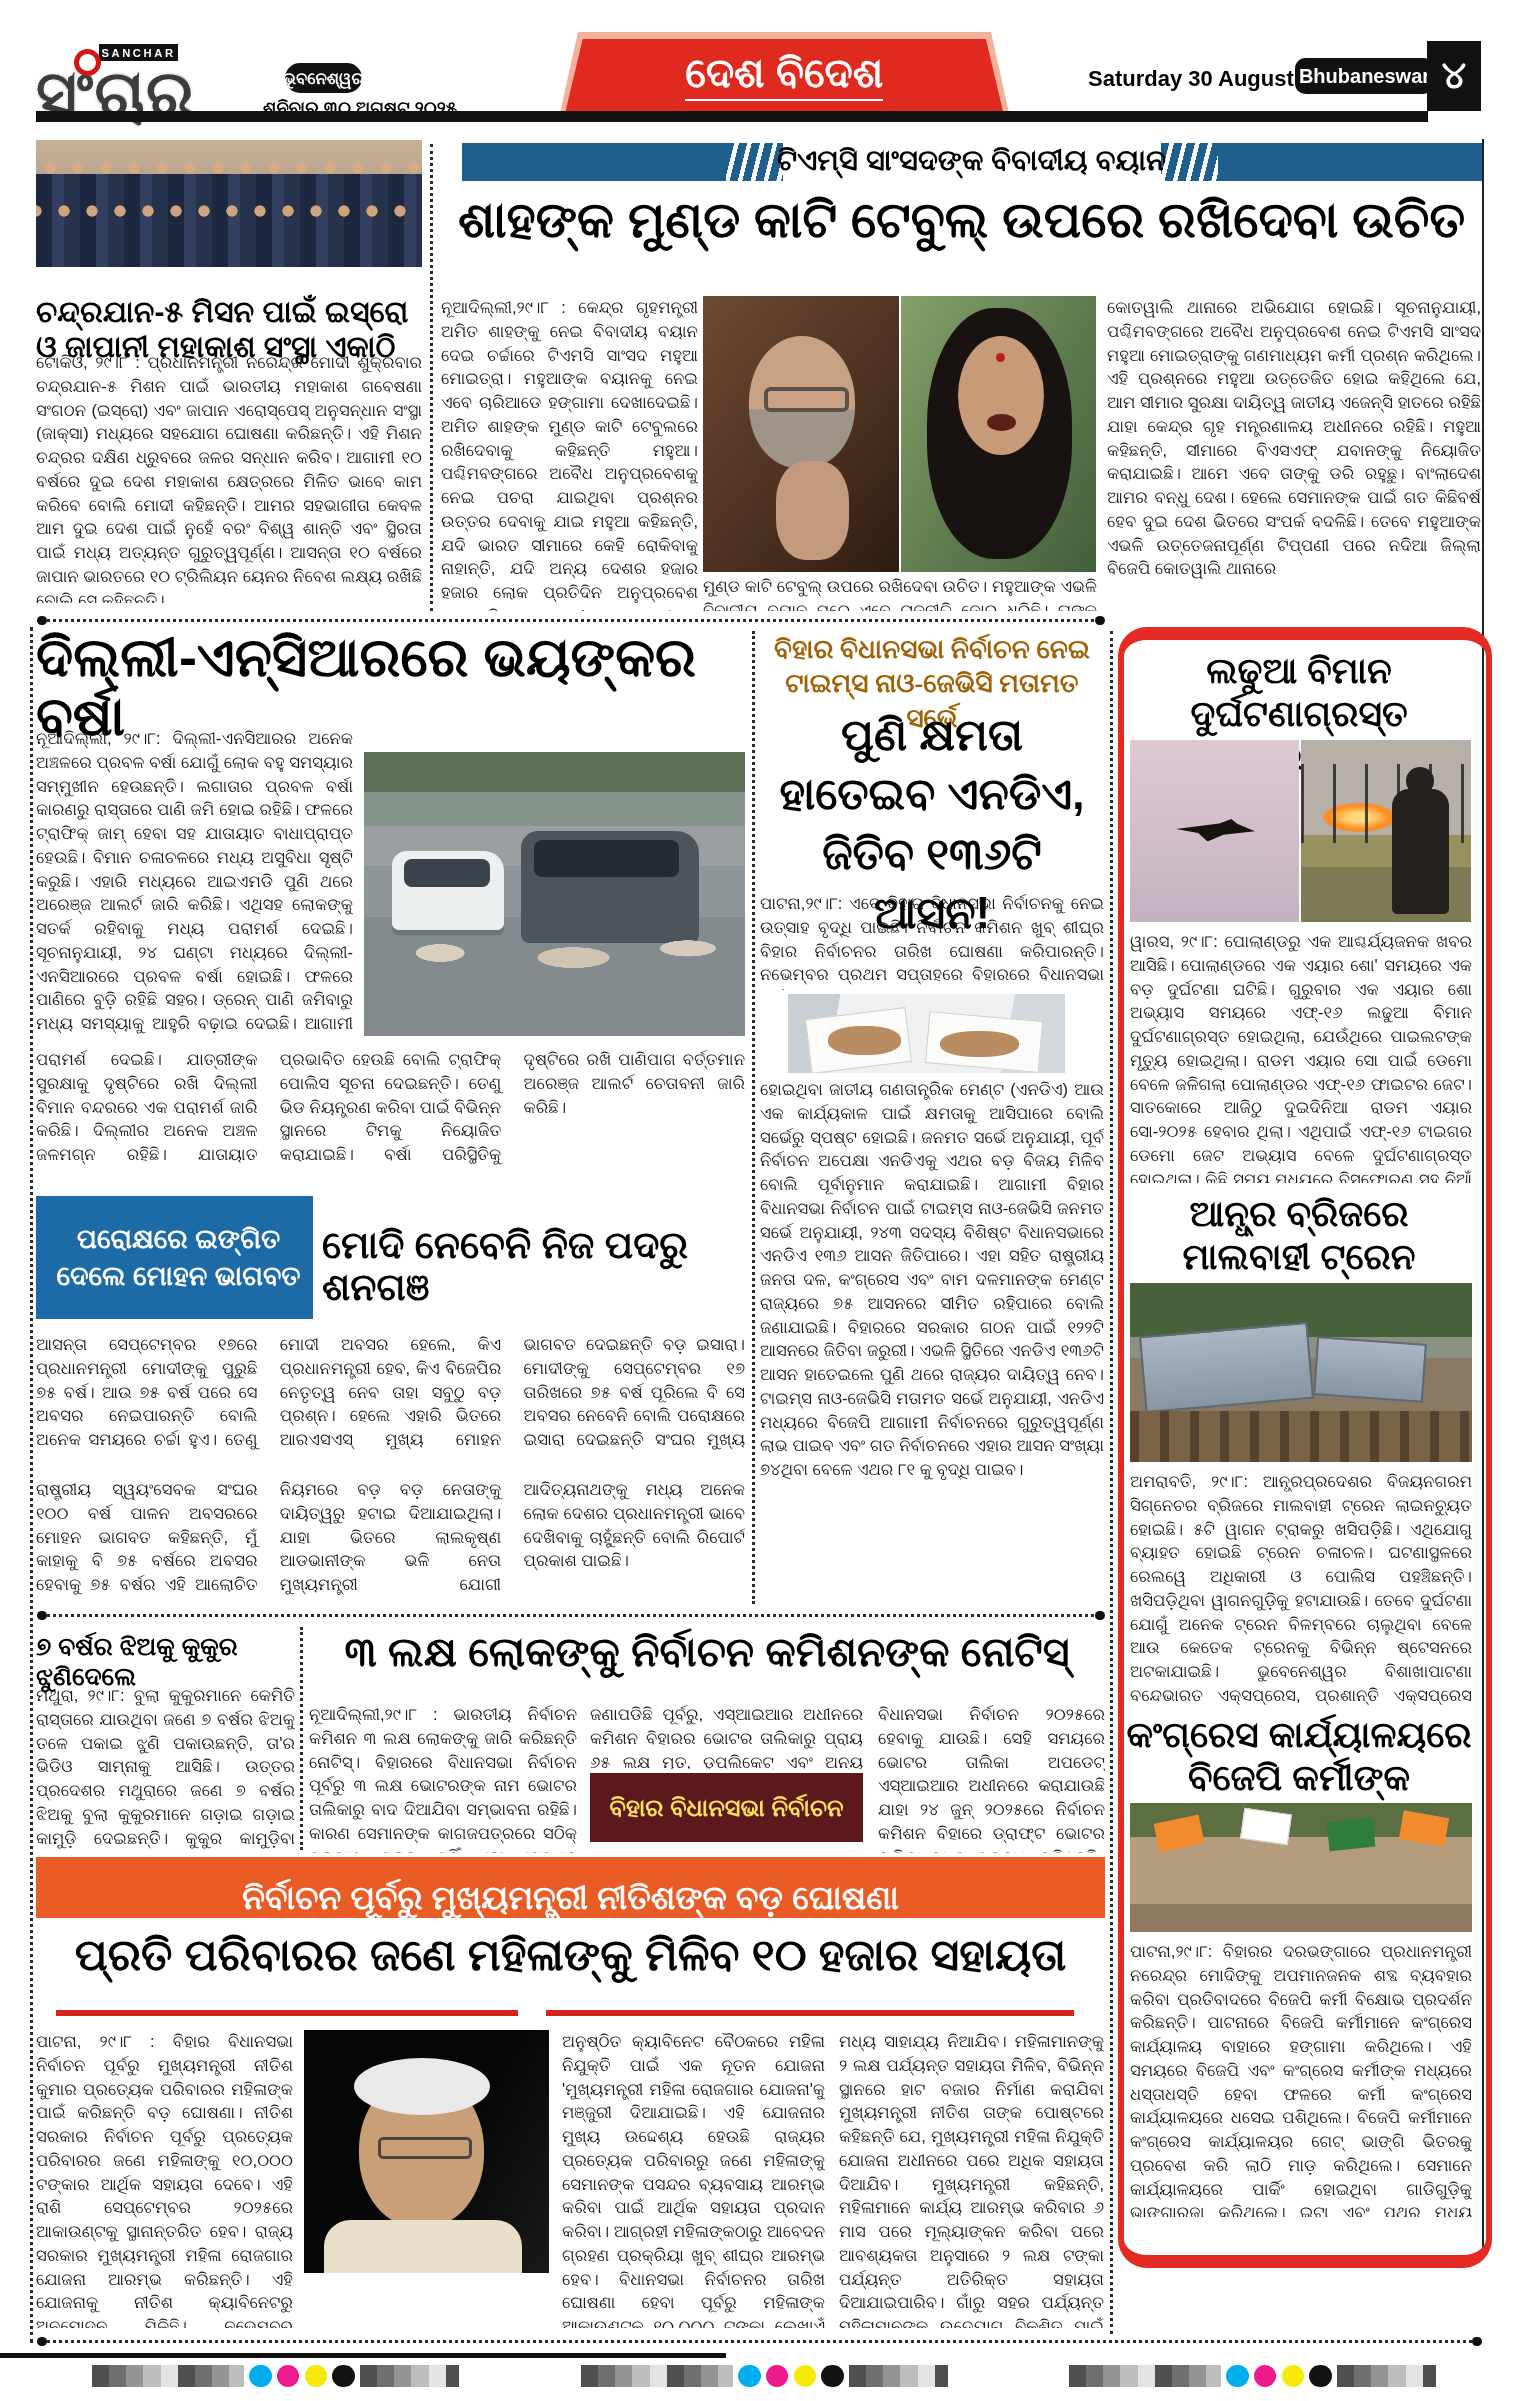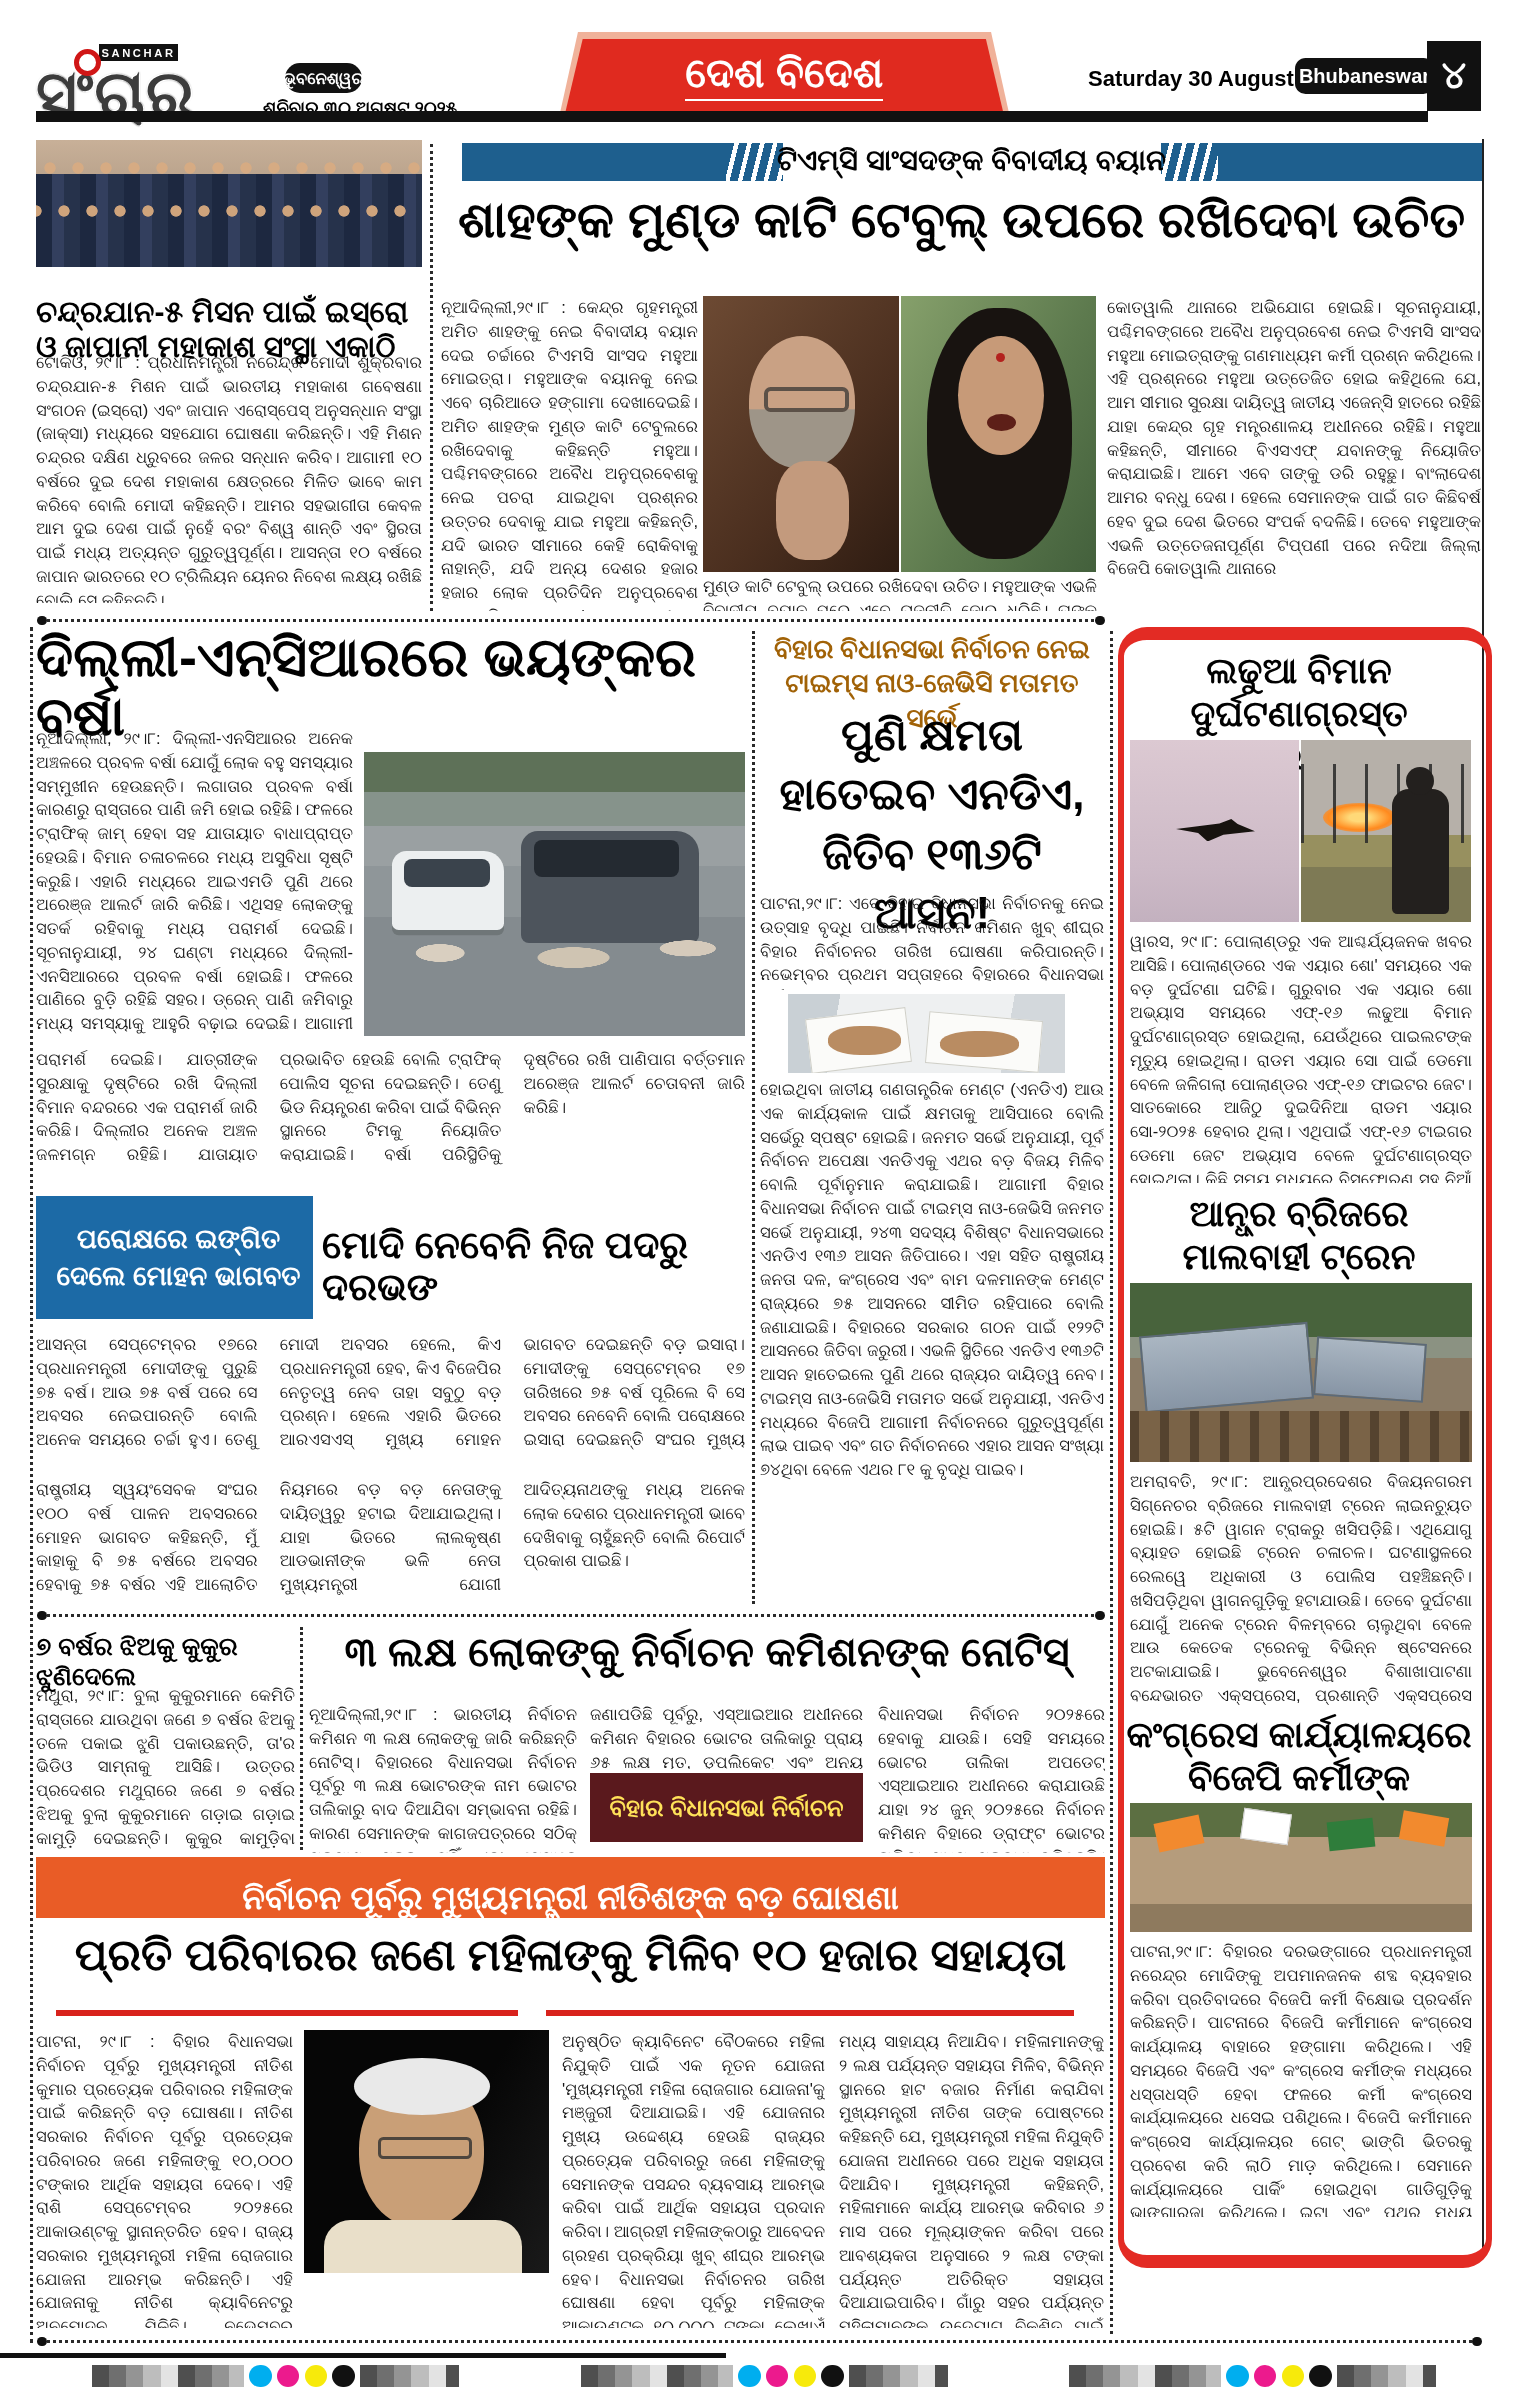--- a/index.html
+++ b/index.html
@@ -132,21 +132,21 @@
   <div class="photo ph-flood" style="left:364px;top:752px;width:381px;height:284px;">
     <div class="car-w"></div>
       <div class="car-d"></div>
       <div class="splash"></div>
   </div>
   <div class="abs body-txt" style="left:36px;top:1048px;width:709px;height:137px;column-count:3;column-gap:22.4px;">ପରାମର୍ଶ ଦେଇଛି। ଯାତ୍ରୀଙ୍କ ସୁରକ୍ଷାକୁ ଦୃଷ୍ଟିରେ ରଖି ଦିଲ୍ଲୀ ବିମାନ ବନ୍ଦରରେ ଏକ ପରାମର୍ଶ ଜାରି କରିଛି। ଦିଲ୍ଲୀର ଅନେକ ଅଞ୍ଚଳ ଜଳମଗ୍ନ ରହିଛି। ଯାତାୟାତ ପ୍ରଭାବିତ ହେଉଛି ବୋଲି ଟ୍ରାଫିକ୍ ପୋଲିସ ସୂଚନା ଦେଇଛନ୍ତି। ତେଣୁ ଭିଡ ନିୟନ୍ତ୍ରଣ କରିବା ପାଇଁ ବିଭିନ୍ନ ସ୍ଥାନରେ ଟିମକୁ ନିୟୋଜିତ କରାଯାଇଛି। ବର୍ଷା ପରିସ୍ଥିତିକୁ ଦୃଷ୍ଟିରେ ରଖି ପାଣିପାଗ ବର୍ତ୍ତମାନ ଅରେଞ୍ଜ ଆଲର୍ଟ ଚେତାବନୀ ଜାରି କରିଛି।</div>
 
   <div class="abs" style="left:36px;top:1196px;width:269px;height:123px;background:#1c6aa6;display:flex;align-items:center;justify-content:center;padding-left:8px;">
     <span class="center" style="color:#fff;font-size:27px;font-weight:800;line-height:1.35;padding:0 12px;">ପରୋକ୍ଷରେ ଇଙ୍ଗିତ ଦେଲେ ମୋହନ ଭାଗବତ</span>
   </div>
-  <div class="abs hl" style="left:322px;top:1225px;width:426px;font-size:38px;line-height:1.1;">ମୋଦି ନେବେନି ନିଜ ପଦରୁ ଦରଭଙ</div>
+  <div class="abs hl" style="left:322px;top:1225px;width:426px;font-size:38px;line-height:1.1;">ମୋଦି ନେବେନି ନିଜ ପଦରୁ ଶନଗଞ</div>
   <div class="abs body-txt" style="left:36px;top:1333px;width:709px;height:141px;column-count:3;column-gap:22.4px;">ଆସନ୍ତା ସେପ୍ଟେମ୍ବର ୧୭ରେ ପ୍ରଧାନମନ୍ତ୍ରୀ ମୋଦୀଙ୍କୁ ପୁରୁଛି ୭୫ ବର୍ଷ। ଆଉ ୭୫ ବର୍ଷ ପରେ ସେ ଅବସର ନେଇପାରନ୍ତି ବୋଲି ଅନେକ ସମୟରେ ଚର୍ଚ୍ଚା ହୁଏ। ତେଣୁ ମୋଦୀ ଅବସର ହେଲେ, କିଏ ପ୍ରଧାନମନ୍ତ୍ରୀ ହେବ, କିଏ ବିଜେପିର ନେତୃତ୍ୱ ନେବ ତାହା ସବୁଠୁ ବଡ଼ ପ୍ରଶ୍ନ। ହେଲେ ଏହାରି ଭିତରେ ଆରଏସଏସ୍ ମୁଖ୍ୟ ମୋହନ ଭାଗବତ ଦେଇଛନ୍ତି ବଡ଼ ଇସାରା। ମୋଦୀଙ୍କୁ ସେପ୍ଟେମ୍ବର ୧୭ ତାରିଖରେ ୭୫ ବର୍ଷ ପୂରିଲେ ବି ସେ ଅବସର ନେବେନି ବୋଲି ପରୋକ୍ଷରେ ଇସାରା ଦେଇଛନ୍ତି ସଂଘର ମୁଖ୍ୟ ମୋହନ ଭାଗବତ। କହିନି। ସଂଘରେ ଜଣେ ସ୍ୱୟଂସେବକ ଭାବେ କିଛି ଦାୟିତ୍ୱ ଦିଆଯାଏ। ଆମେ ଚାହୁଁ କିମ୍ବା ନ ଚାହୁଁ, ସେ ଦାୟିତ୍ୱ କିନ୍ତୁ ଆମକୁ କରିବାକୁ ପଡ଼ିବ। ତେଣୁ ଏଭଳି ପରିସ୍ଥିତିରେ ସଂଘ ଯଦି ୮୦ ବର୍ଷରେ ମୋତେ ଶାଖାକୁ ଯିବାକୁ କୁହେ, ତେବେ ମୁଁ ମଧ୍ୟ ଶାଖାକୁ ଯାଇ ଶାଖା ଚଳାଇବି ବୋଲି କହିଛନ୍ତି ମୋହନ ଭାଗବତ। ଏହାସହ ସେ କଦାପି ୭୫ ବର୍ଷ ହୋଇଥିବା କାରଣରୁ ଅବସର ହେବେନି ବୋଲି କହିଛନ୍ତି। ମୋହନ ଭାଗବତଙ୍କ ଏହି ବୟାନକୁ ପ୍ରଧାନମନ୍ତ୍ରୀ ମୋଦୀଙ୍କ ସହ ଯୋଡ଼ି ଦେଖାଯାଉଛି। ବିଜେପିରେ ମୋଦୀ ଯୁଗ ଆରମ୍ଭ ହେବା ପରେ, ମଧ୍ୟ ଥିଲେ। ଏହାପରେ ଏବେ ଯେତେବେଳେ ପ୍ରଧାନମନ୍ତ୍ରୀ ମୋଦୀଙ୍କୁ ୭୫ ବର୍ଷ ପୂରିବାକୁ ଯାଉଛି, ସେତେବେଳେ ସେ ମଧ୍ୟ ଅବସର ହେଇଯାଇପାରନ୍ତି ବୋଲି ଚର୍ଚ୍ଚା ହେଉଛି। ହେଲେ ତା ଭିତରେ କିନ୍ତୁ ମୋହନ ଭାଗବତଙ୍କ ଏହି ବୟାନ ଖୁବ ଜୋରରେ ଭାଇରାଲ୍ ହେବାରେ ଲାଗିଛି। ଗତକାଲି ଇଣ୍ଡିଆ ଟୁଡେ ସି ଭୋଟର ସର୍ଭେରେ ମଧ୍ୟ ଗୋଟିଏ ରିପୋର୍ଟ ସାମ୍ନାକୁ ଆସିଛି। ଯେଉଁଥିରେ ମୋଦୀଙ୍କ ପରେ ସବୁଠୁ ଅଧିକ ଲୋକ କେନ୍ଦ୍ର ଗୃହମନ୍ତ୍ରୀ ଅମିତ ଶାହଙ୍କୁ ପ୍ରଧାନମନ୍ତ୍ରୀ ଭାବରେ ଦେଖିବାକୁ ଚାହୁଁଛନ୍ତି।</div>
   <div class="abs body-txt" style="left:36px;top:1478px;width:709px;height:125px;column-count:3;column-gap:22.4px;">ରାଷ୍ଟ୍ରୀୟ ସ୍ୱୟଂସେବକ ସଂଘର ୧୦୦ ବର୍ଷ ପାଳନ ଅବସରରେ ମୋହନ ଭାଗବତ କହିଛନ୍ତି, ମୁଁ କାହାକୁ ବି ୭୫ ବର୍ଷରେ ଅବସର ହେବାକୁ ୭୫ ବର୍ଷର ଏହି ଆଲୋଚିତ ନିୟମରେ ବଡ଼ ବଡ଼ ନେତାଙ୍କୁ ଦାୟିତ୍ୱରୁ ହଟାଇ ଦିଆଯାଇଥିଲା। ଯାହା ଭିତରେ ଲାଲକୃଷ୍ଣ ଆଡଭାନୀଙ୍କ ଭଳି ନେତା ମୁଖ୍ୟମନ୍ତ୍ରୀ ଯୋଗୀ ଆଦିତ୍ୟନାଥଙ୍କୁ ମଧ୍ୟ ଅନେକ ଲୋକ ଦେଶର ପ୍ରଧାନମନ୍ତ୍ରୀ ଭାବେ ଦେଖିବାକୁ ଚାହୁଁଛନ୍ତି ବୋଲି ରିପୋର୍ଟ ପ୍ରକାଶ ପାଇଛି।</div>
 
   <div class="abs vdot" style="left:752px;top:631px;height:973px;"></div>
 
   <div class="abs hl center" style="left:760px;top:632px;width:344px;font-size:26.4px;line-height:1.3;color:#a16207;font-family:Liberation Serif, serif;">ବିହାର ବିଧାନସଭା ନିର୍ବାଚନ ନେଇ ଟାଇମ୍ସ ନାଓ-ଜେଭିସି ମତାମତ ସର୍ଭେ</div>
   <div class="abs hl center" style="left:760px;top:705px;width:344px;font-size:44px;line-height:1.35;">ପୁଣି କ୍ଷମତା ହାତେଇବ ଏନଡିଏ, ଜିତିବ ୧୩୬ଟି ଆସନ!</div>
   <div class="abs body-txt" style="left:760px;top:892px;width:344px;height:98px;">ପାଟନା,୨୯।୮: ଏବେ ବିହାର ବିଧାନସଭା ନିର୍ବାଚନକୁ ନେଇ ଉତ୍ସାହ ବୃଦ୍ଧି ପାଇଛି। ନିର୍ବାଚନ କମିଶନ ଖୁବ୍ ଶୀଘ୍ର ବିହାର ନିର୍ବାଚନର ତାରିଖ ଘୋଷଣା କରିପାରନ୍ତି। ନଭେମ୍ବର ପ୍ରଥମ ସପ୍ତାହରେ ବିହାରରେ ବିଧାନସଭା ନିର୍ବାଚନ ହୋଇପାରେ ବୋଲି ଆକଳନ କରାଯାଉଛି। ଏହି ସମୟରେ, ବିହାର ନିର୍ବାଚନ ଫଳାଫଳ ସମ୍ପର୍କରେ ବିଭିନ୍ନ ଏଜେନ୍ସିର ମତାମତ ଏବଂ ସର୍ଭେ ମଧ୍ୟ ଆସିବା ଆରମ୍ଭ ହୋଇଛି। ଟାଇମ୍ସ ନାଓ-ଜେଭିସି ମତାମତ ସର୍ଭେ ଅନୁଯାୟୀ, ବିହାରରେ ପୁଣି ଥରେ ଏନଡିଏ ମେଣ୍ଟ ସରକାର ଗଠନ କରିବ। ଭାରତୀୟ ଜନତା ପାର୍ଟି(ବିଜେପି), ଜନତା ଦଳ (ୟୁନାଇଟେଡ୍) ଏବଂ ଅନ୍ୟାନ୍ୟ ଦଳଗୁଡ଼ିକୁ ନେଇ ତିଆରି</div>
   <div class="photo ph-survey" style="left:788px;top:994px;width:277px;height:79px;">
     <div class="paper" style="left:20px;top:18.5px;width:99px;height:53px;transform:rotate(-7deg);"></div>

